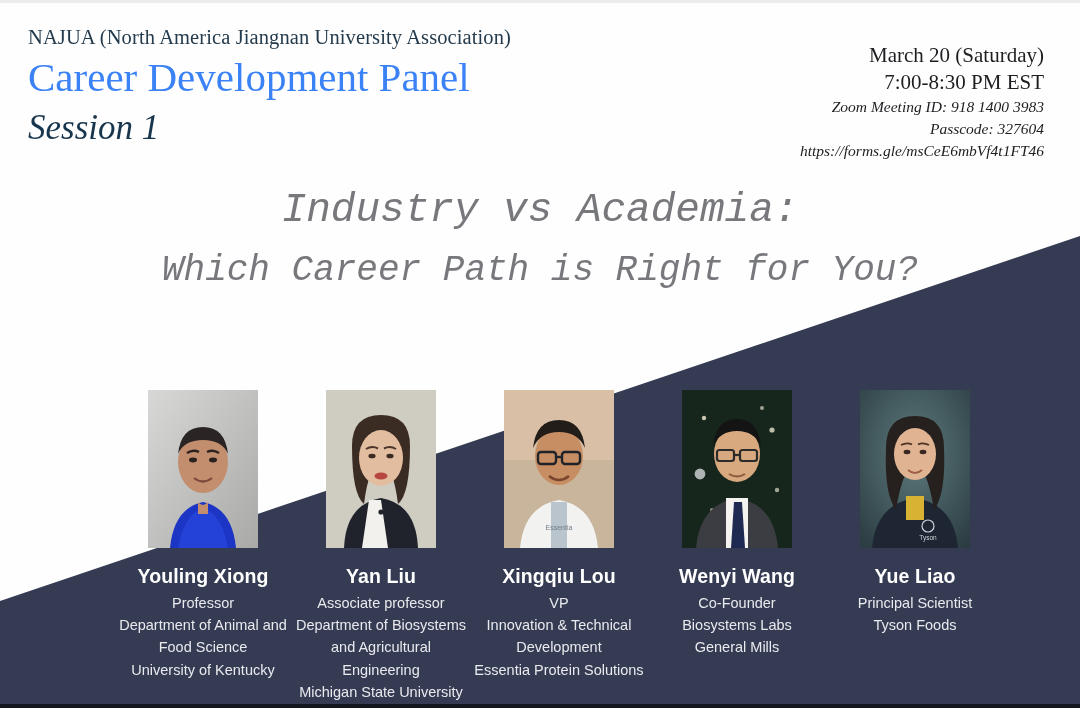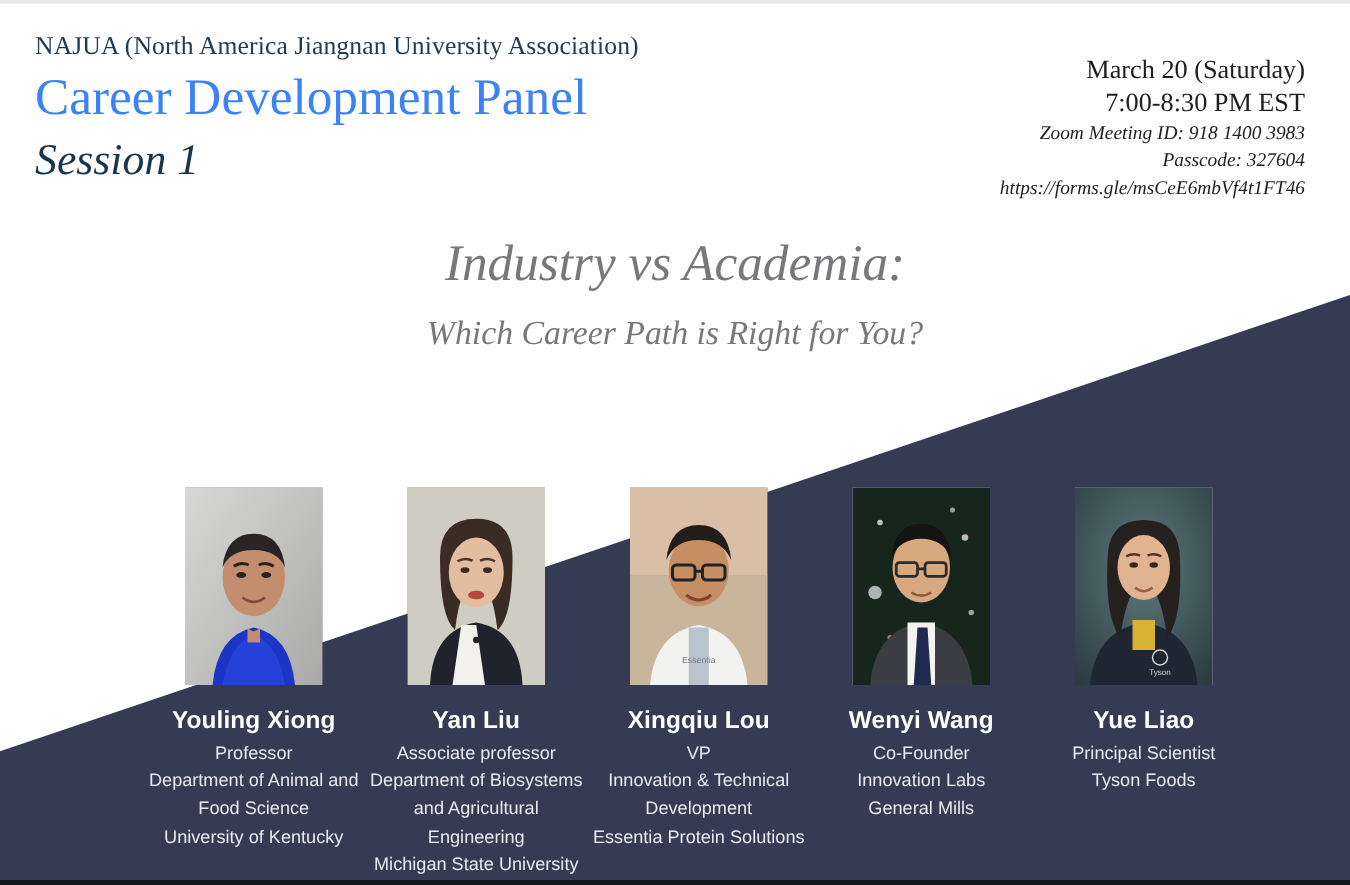--- a/index.html
+++ b/index.html
@@ -105,31 +105,31 @@
   }
 
   
   .panel-topic {
     position: absolute;
     left: 0;
     right: 0;
     top: 190px;
     z-index: 3;
     text-align: center;
-    font-family: Liberation Serif, serif;
+    font-family: Liberation Mono, monospace;
     font-style: italic;
     color: #77787c;
   }
   .topic-l1 {
     font-size: 41px;
     line-height: 1.0;
     white-space: nowrap;
   }
   .topic-l2 {
-    font-size: 27px;
+    font-size: 36px;
     line-height: 1.0;
     margin-top: 22px;
     white-space: nowrap;
   }
 
   
   .speakers {
     position: absolute;
     left: 88px;
     top: 390px;
@@ -298,21 +298,21 @@
           <path d="M31 56 q3 -27 24 -27 q21 0 24 27 q-7 -15 -24 -15 q-17 0 -24 15z" fill="#141414"></path>
           <rect x="35" y="60" width="17" height="11" rx="2.5" fill="none" stroke="#2b2b2b" stroke-width="2.2"></rect>
           <rect x="58" y="60" width="17" height="11" rx="2.5" fill="none" stroke="#2b2b2b" stroke-width="2.2"></rect>
           <line x1="52" y1="65" x2="58" y2="65" stroke="#2b2b2b" stroke-width="2.2"></line>
           <path d="M47 84 q8 5 16 0" stroke="#8a5a3d" stroke-width="2" fill="none"></path>
         </svg>
       </div>
       <div class="sp-name">Wenyi Wang</div>
       <div class="sp-details">
         <div class="sp-line">Co-Founder</div>
-        <div class="sp-line">Innovation Labs</div>
+        <div class="sp-line">Biosystems Labs</div>
         <div class="sp-line">General Mills</div>
       </div>
     </div>
 
     <div class="speaker">
       <div class="photo">
         <svg viewBox="0 0 110 158" preserveAspectRatio="none">
           <defs>
               <radialGradient id="g5" cx="50%" cy="40%" r="75%">
             <stop offset="0%" stop-color="#5d7a7c"></stop>

